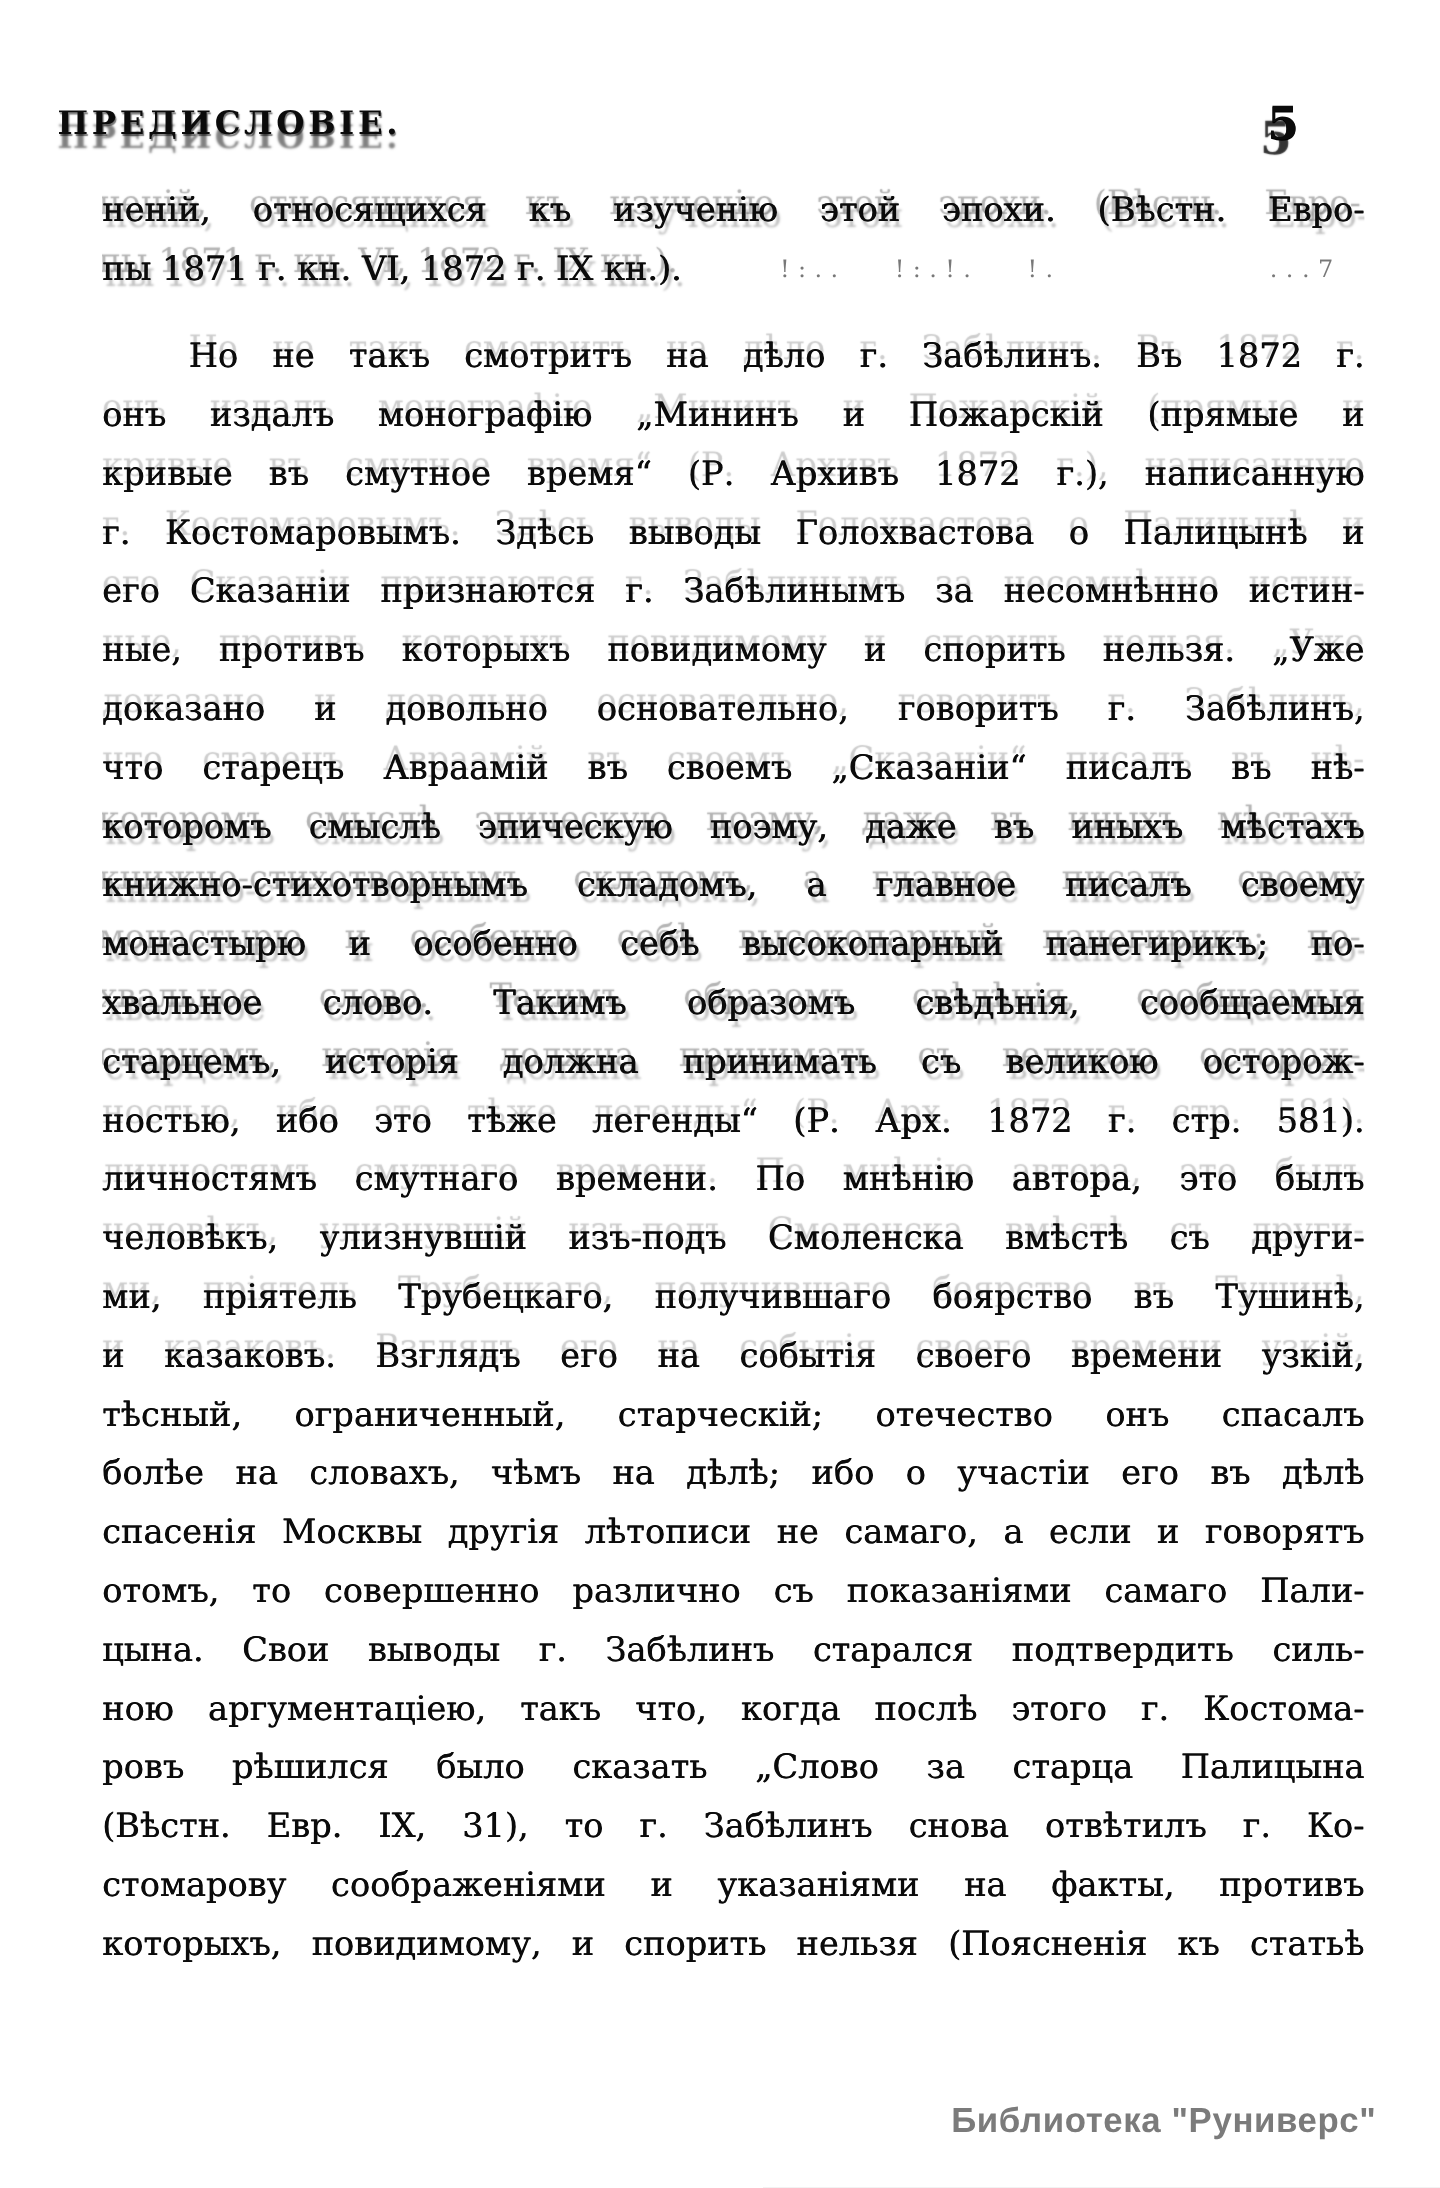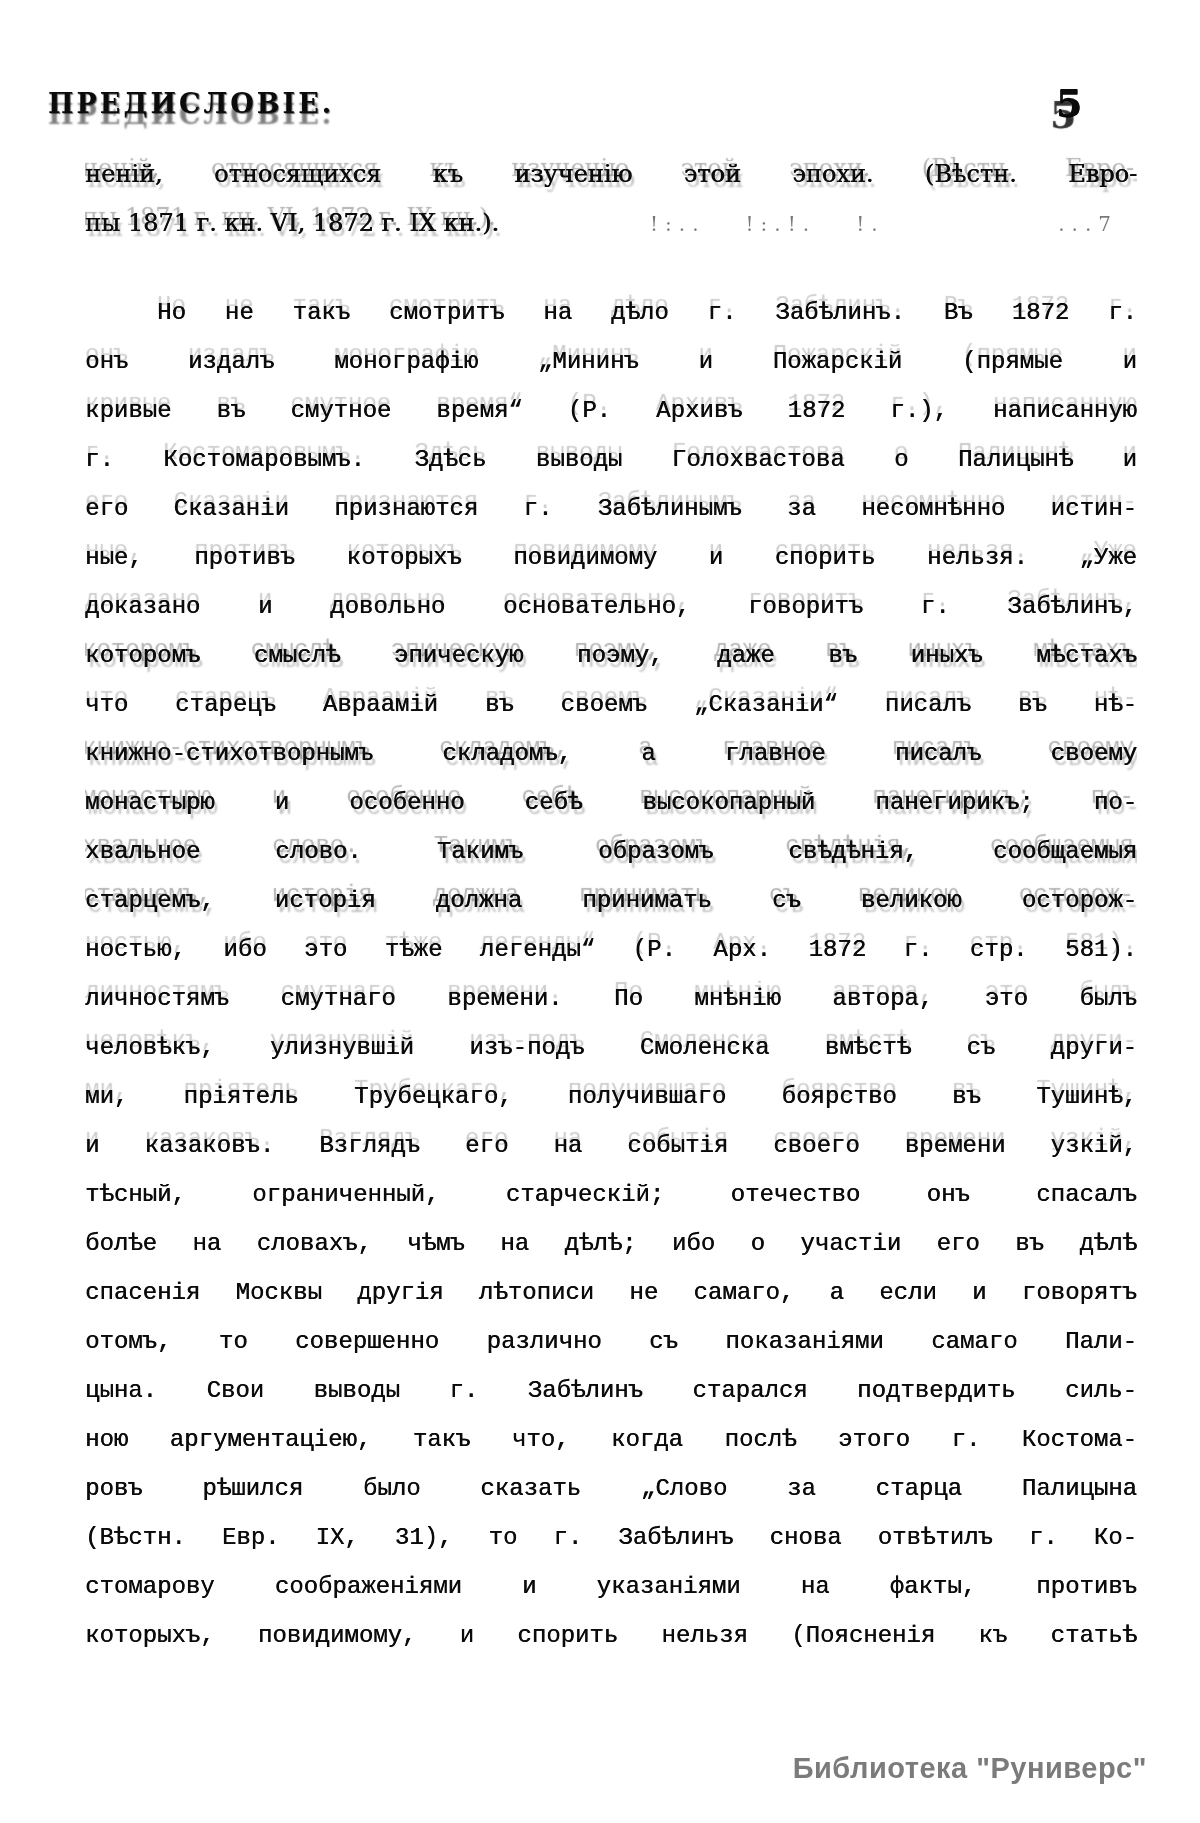--- a/index.html
+++ b/index.html
@@ -37,24 +37,24 @@
     text-shadow: -6px 12px 1px rgba(0,0,0,0.80), 0 1px 0 #000;
     filter: blur(0.4px);
   }
 
   
   .body-text {
     position: absolute;
     left: 85px;
     top: 150px;
     width: 1052px;
-    font-size: 24px;
+    font-size: 28px;
     line-height: 49px;
   }
-  .para + .para { margin-top: 40px; font-family: Liberation Mono, monospace; }
+  .para + .para { margin-top: 24px; }
   .line {
     text-align: justify;
     text-align-last: justify;
     height: 49px;
     overflow: hidden;
   }
   .line.first { padding-left: 72px; }
   .line.nj { text-align-last: left; }
 
   
@@ -109,22 +109,22 @@
         <div class="line s-h nj">пы 1871 г. кн. VI, 1872 г. IX кн.).</div>
       </div>
       <div class="para">
         <div class="line s-m first">Но не такъ смотритъ на дѣло г. Забѣлинъ. Въ 1872 г.</div>
         <div class="line s-m">онъ издалъ монографію „Мининъ и Пожарскій (прямые и</div>
         <div class="line s-m">кривые въ смутное время“ (Р. Архивъ 1872 г.), написанную</div>
         <div class="line s-m">г. Костомаровымъ. Здѣсь выводы Голохвастова о Палицынѣ и</div>
         <div class="line s-m">его Сказаніи признаются г. Забѣлинымъ за несомнѣнно истин-</div>
         <div class="line s-m">ные, противъ которыхъ повидимому и спорить нельзя. „Уже</div>
         <div class="line s-m">доказано и довольно основательно, говоритъ г. Забѣлинъ,</div>
+        <div class="line s-m">что старецъ Авраамій въ своемъ „Сказаніи“ писалъ въ нѣ-</div>
         <div class="line s-h">которомъ смыслѣ эпическую поэму, даже въ иныхъ мѣстахъ</div>
-        <div class="line s-m">что старецъ Авраамій въ своемъ „Сказаніи“ писалъ въ нѣ-</div>
         <div class="line s-h">книжно-стихотворнымъ складомъ, а главное писалъ своему</div>
         <div class="line s-h">монастырю и особенно себѣ высокопарный панегирикъ; по-</div>
         <div class="line s-h">хвальное слово. Такимъ образомъ свѣдѣнія, сообщаемыя</div>
         <div class="line s-h">старцемъ, исторія должна принимать съ великою осторож-</div>
         <div class="line s-m">ностью, ибо это тѣже легенды“ (Р. Арх. 1872 г. стр. 581).</div>
         <div class="line s-m">личностямъ смутнаго времени. По мнѣнію автора, это былъ</div>
         <div class="line s-m">человѣкъ, улизнувшій изъ-подъ Смоленска вмѣстѣ съ други-</div>
         <div class="line s-m">ми, пріятель Трубецкаго, получившаго боярство въ Тушинѣ,</div>
         <div class="line s-m">и казаковъ. Взглядъ его на событія своего времени узкій,</div>
         <div class="line s-c">тѣсный, ограниченный, старческій; отечество онъ спасалъ</div>

